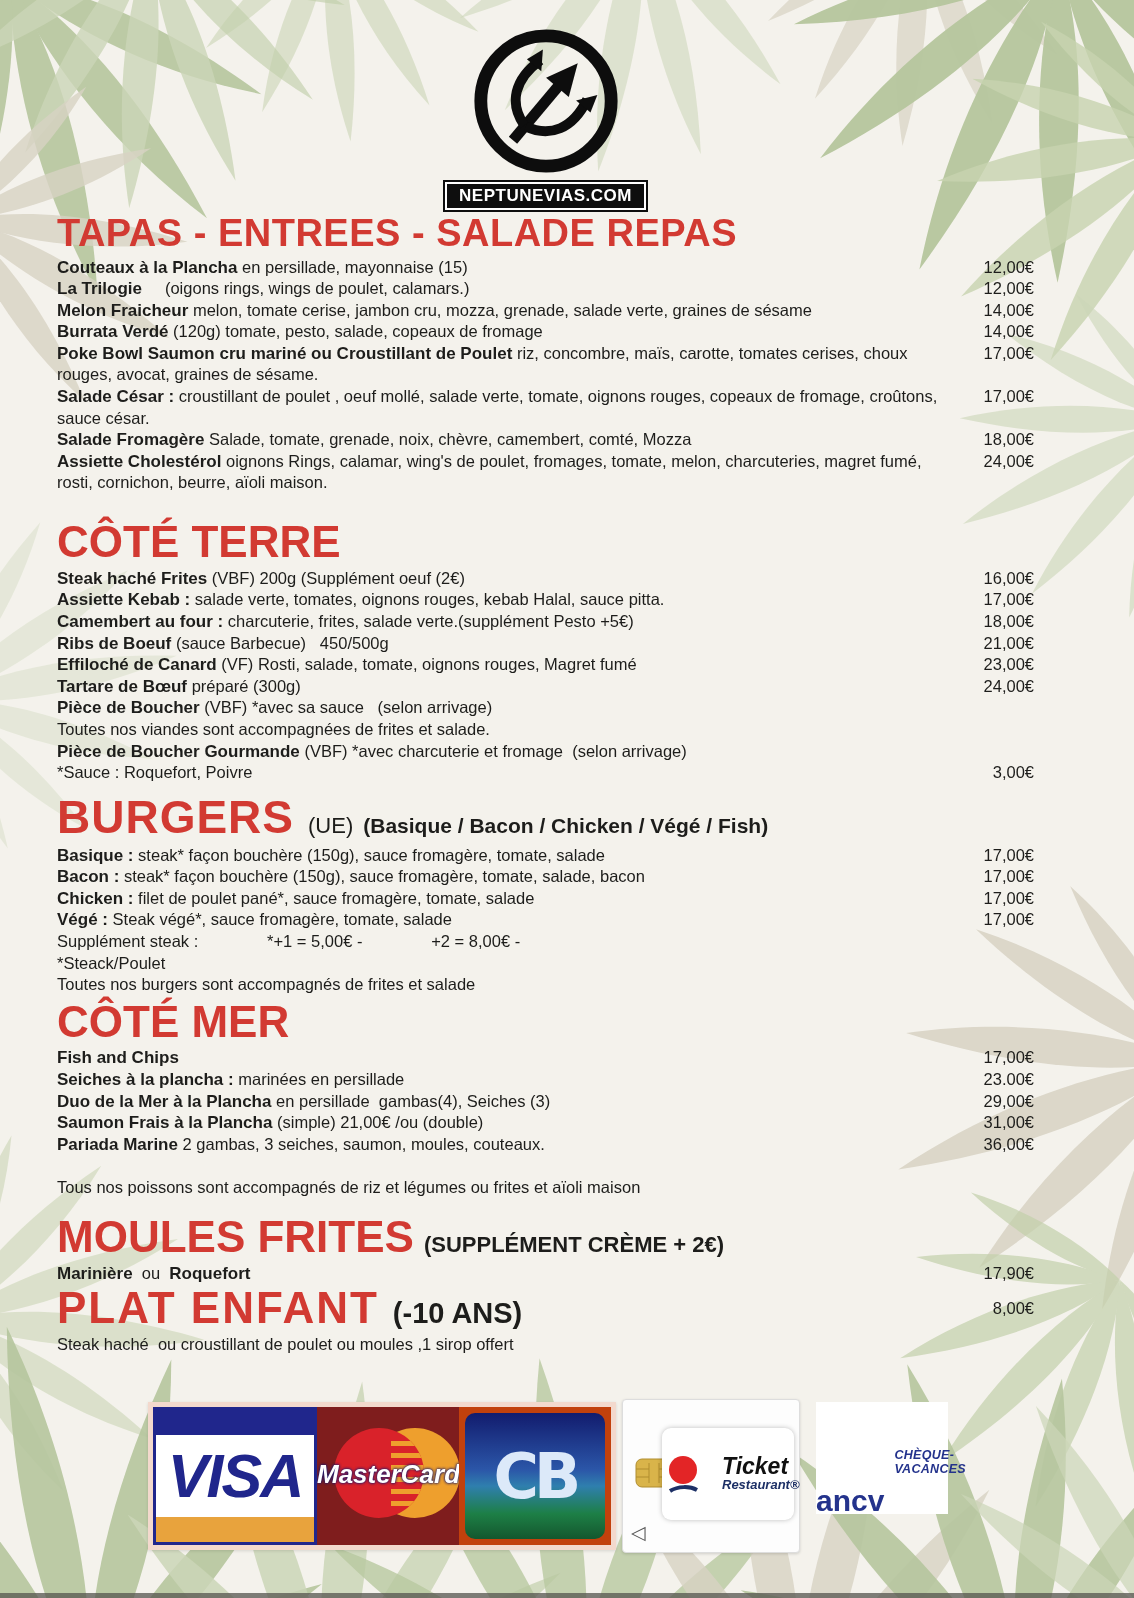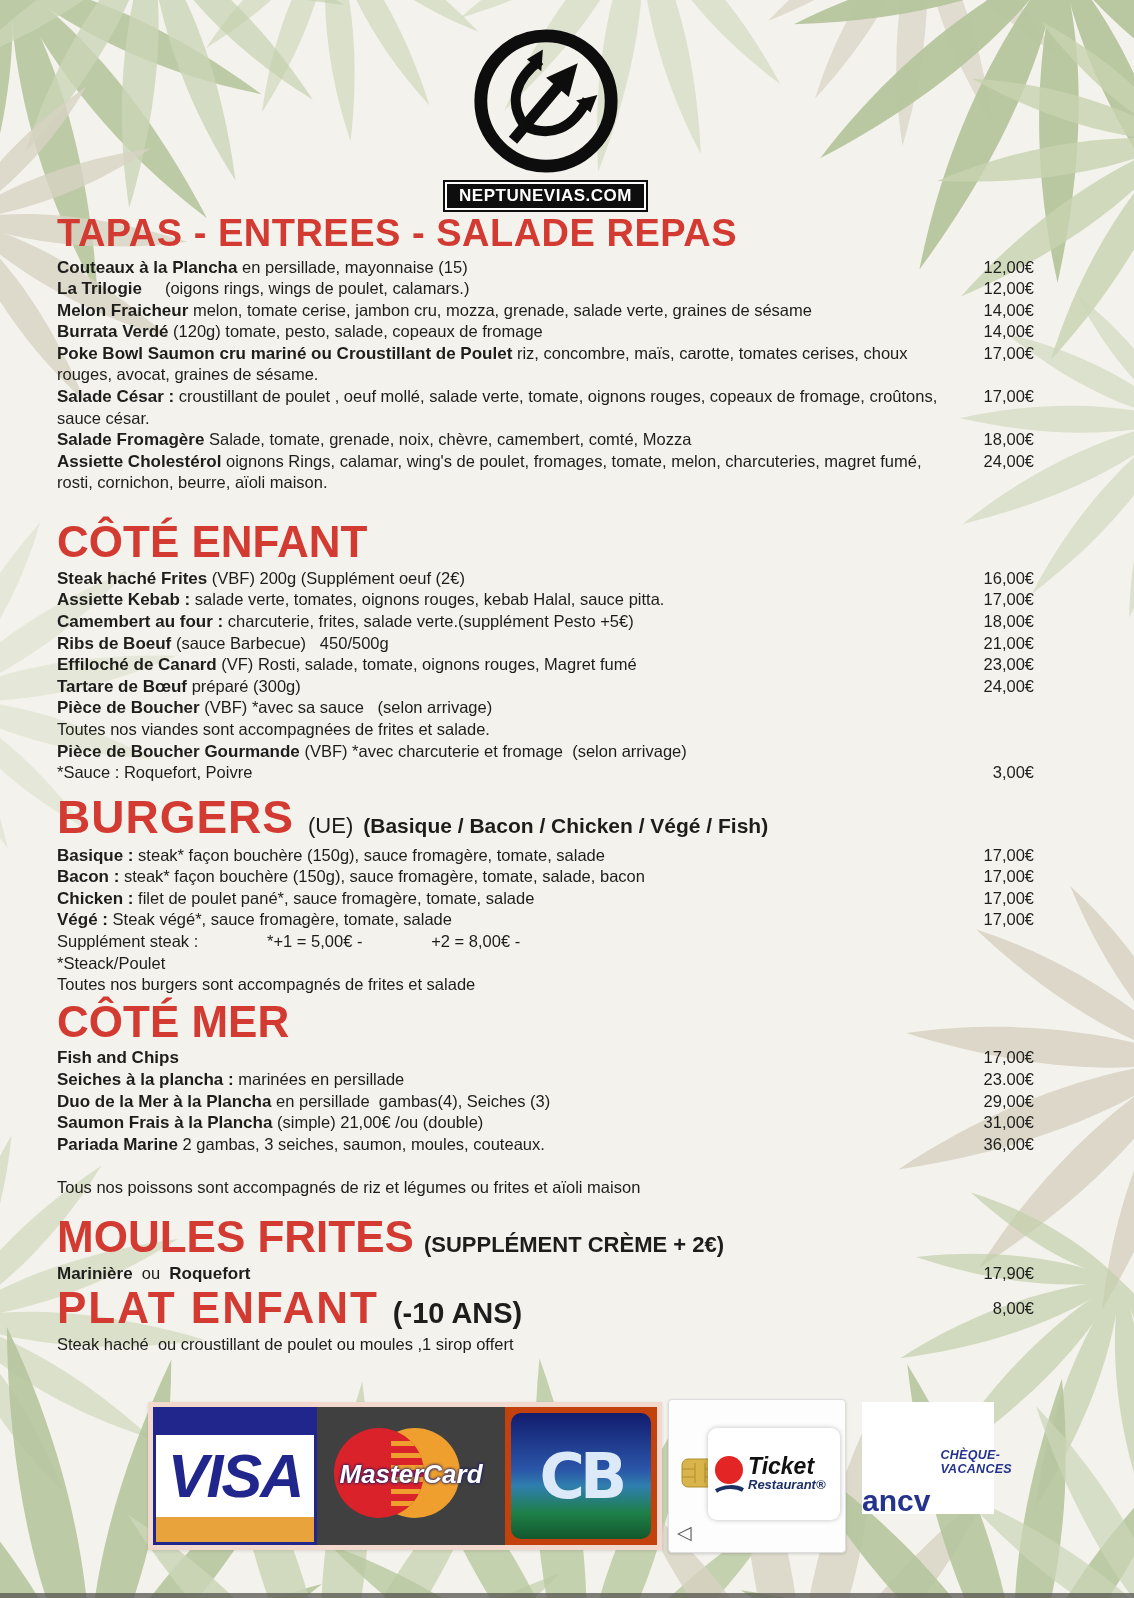--- a/index.html
+++ b/index.html
@@ -49,38 +49,38 @@
   .payments{position:absolute;left:148px;top:1402px;z-index:2;display:flex;align-items:flex-start;}
   .card-group{display:flex;background:#fff;border:5px solid #f3d9cd;height:138px;
       box-shadow:0 1px 3px rgba(0,0,0,.12);}
   .visa-cell{width:158px;background:#fff;border-right:2px solid #fff;display:flex;
       flex-direction:column;border:3px solid #20268c;}
   .visa-bar{height:25px;}
   .visa-bar.top{background:#20268c;}
   .visa-bar.bottom{background:#e8a33d;}
   .visa-word{flex:1;display:flex;align-items:center;justify-content:center;
       color:#20268c;font-weight:bold;font-style:italic;font-size:61px;letter-spacing:-2px;}
-  .mc-cell{width:188px;background:#404040;position:relative;overflow:hidden;}
+  .mc-cell{width:142px;background:#7f1d1d;position:relative;overflow:hidden;}
   .mc-word{position:absolute;left:0;right:0;top:52px;text-align:center;color:#fff;
       font-weight:bold;font-style:italic;font-size:26px;
       text-shadow:0 0 3px #1a1a6e,0 0 3px #1a1a6e;}
   .cb-cell{width:152px;background:#c2410c;display:flex;align-items:center;justify-content:center;}
   .cb-inner{width:140px;height:126px;border-radius:10px;
       background:linear-gradient(180deg,#121c6e 0%,#2b56a8 45%,#2f7fae 58%,#1d7f46 80%,#14572e 100%);
       display:flex;align-items:center;justify-content:center;}
   .cb-word{color:#dce9f9;font-weight:900;font-size:62px;letter-spacing:-5px;
       font-family:"DejaVu Sans",sans-serif;}
   .ticket-area{width:176px;height:152px;background:#fdfdfd;border:1px solid #ddd;
       border-radius:4px;margin-left:6px;position:relative;top:-3px;
       box-shadow:0 1px 3px rgba(0,0,0,.15);}
   .chip{position:absolute;left:12px;top:58px;}
   .tri{position:absolute;left:8px;bottom:8px;font-size:19px;color:#555;}
   .ticket-card{position:absolute;right:5px;top:28px;width:124px;height:92px;background:#fff;
       border-radius:9px;box-shadow:0 0 5px rgba(0,0,0,.25);display:flex;align-items:center;
-      padding:0 4px;}
+      padding:0 4px;gap:20px;}
   .tdot{flex:0 0 auto;}
   .tword{margin-left:2px;}
   .tword .t1{font-weight:bold;font-style:italic;font-size:23px;color:#111;line-height:1;}
   .tword .t2{font-weight:bold;font-style:italic;font-size:13px;color:#1d3066;line-height:1.1;}
   .ancv{width:132px;height:108px;background:#fff;margin-left:16px;display:flex;
       flex-direction:row;align-items:center;padding-top:4px;}
   .ancv-word{align-self:flex-end;margin-right:10px;color:#24338c;font-weight:bold;
       font-size:30px;line-height:.9;}
   .ancv-sub{color:#24338c;font-weight:bold;font-size:12.5px;letter-spacing:.3px;margin-top:4px;
       font-style:italic;}
@@ -178,21 +178,21 @@
             <p class="txt"><span class="b">Salade Fromagère</span><span> Salade, tomate, grenade, noix, chèvre, camembert, comté, Mozza</span></p>
             <div class="price">18,00€</div>
           </div>
           <div class="row">
             <p class="txt"><span class="b">Assiette Cholestérol</span><span> oignons Rings, calamar, wing's de poulet, fromages, tomate, melon, charcuteries, magret fumé, rosti, cornichon, beurre, aïoli maison.</span></p>
             <div class="price">24,00€</div>
           </div>
         </section>
         <section class="menu-section sec-terre">
           <h2 class="sec-title">
-            <span class="t">CÔTÉ ENFANT</span>
+            <span class="t">CÔTÉ TERRE</span>
           </h2>
           <div class="row">
             <p class="txt"><span class="b">Steak haché Frites</span><span> (VBF) 200g (Supplément oeuf (2€)</span></p>
             <div class="price">16,00€</div>
           </div>
           <div class="row">
             <p class="txt"><span class="b">Assiette Kebab :</span><span> salade verte, tomates, oignons rouges, kebab Halal, sauce pitta.</span></p>
             <div class="price">17,00€</div>
           </div>
           <div class="row">

